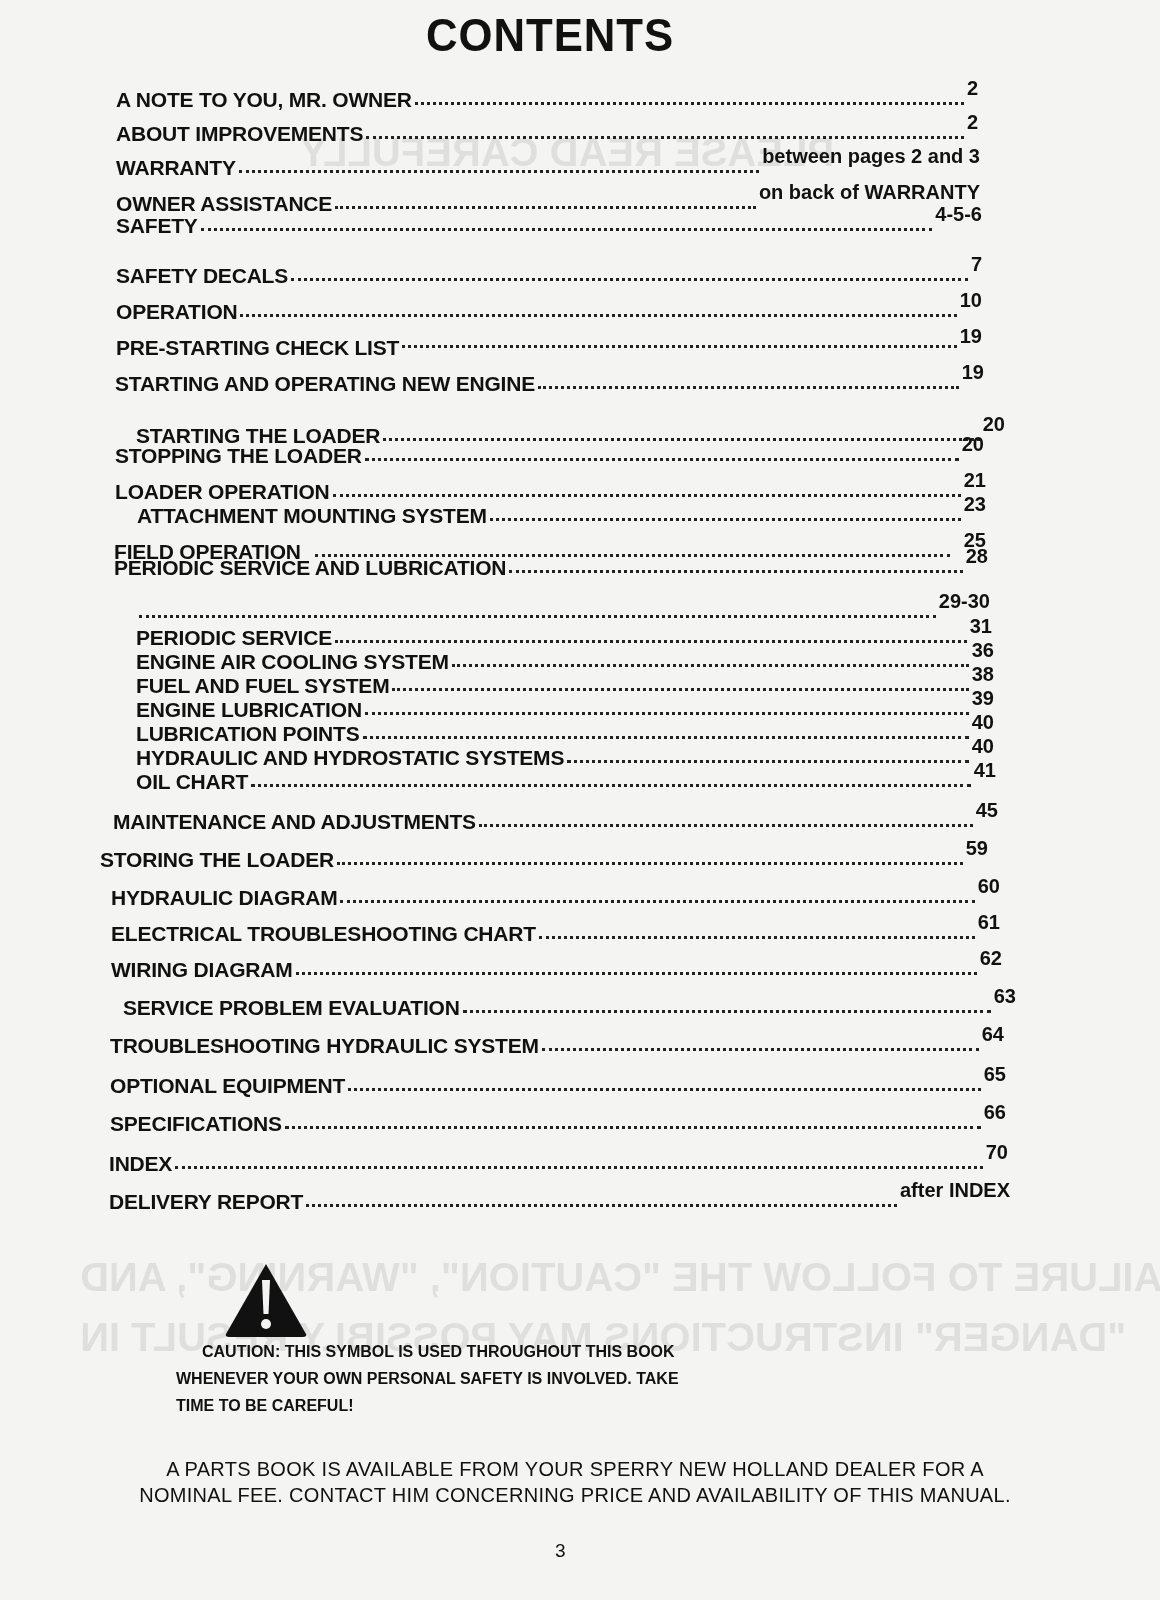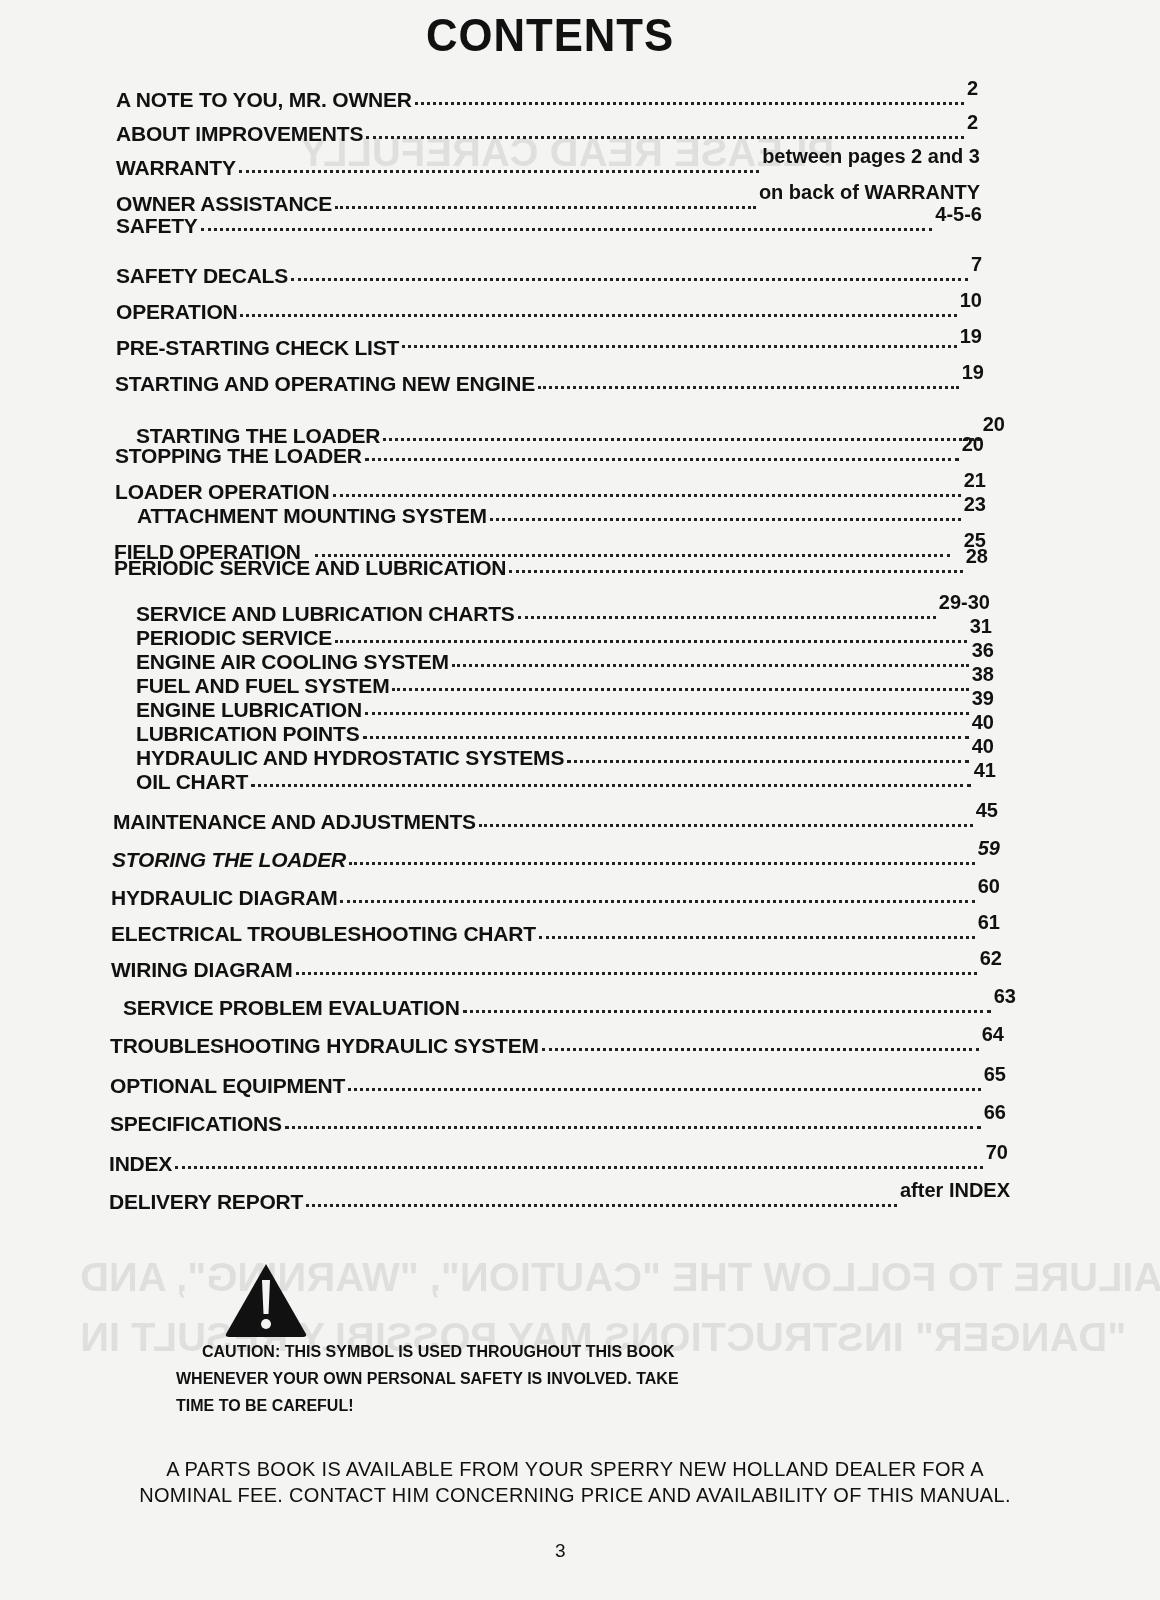--- a/index.html
+++ b/index.html
@@ -126,21 +126,20 @@
         <span class="label">FIELD OPERATION</span>
         <span class="dots"></span>
         <span class="page-num">25</span>
       </div>
       <div class="row" style="top: 476px; left: 114px; width: 874px;">
         <span class="label">PERIODIC SERVICE AND LUBRICATION</span>
         <span class="dots"></span>
         <span class="page-num">28</span>
       </div>
       <div class="row" style="top: 522px; left: 136px; width: 854px;">
-        <span class="label">SERVICE AND LUBRICATION CHARTS</span>
         <span class="dots"></span>
         <span class="page-num">29-30</span>
       </div>
       <div class="row" style="top: 546px; left: 136px; width: 856px;">
         <span class="label">PERIODIC SERVICE</span>
         <span class="dots"></span>
         <span class="page-num">31</span>
       </div>
       <div class="row" style="top: 570px; left: 136px; width: 858px;">
         <span class="label">ENGINE AIR COOLING SYSTEM</span>
@@ -170,21 +169,21 @@
       <div class="row" style="top: 690px; left: 136px; width: 860px;">
         <span class="label">OIL CHART</span>
         <span class="dots"></span>
         <span class="page-num">41</span>
       </div>
       <div class="row" style="top: 730px; left: 113px; width: 885px;">
         <span class="label">MAINTENANCE AND ADJUSTMENTS</span>
         <span class="dots"></span>
         <span class="page-num">45</span>
       </div>
-      <div class="row" style="top: 768px; left: 112px; width: 888px; font-style: italic;">
+      <div class="row" style="top: 768px; left: 100px; width: 888px;">
         <span class="label">STORING THE LOADER</span>
         <span class="dots"></span>
         <span class="page-num">59</span>
       </div>
       <div class="row" style="top: 806px; left: 111px; width: 889px;">
         <span class="label">HYDRAULIC DIAGRAM</span>
         <span class="dots"></span>
         <span class="page-num">60</span>
       </div>
       <div class="row" style="top: 842px; left: 111px; width: 889px;">

